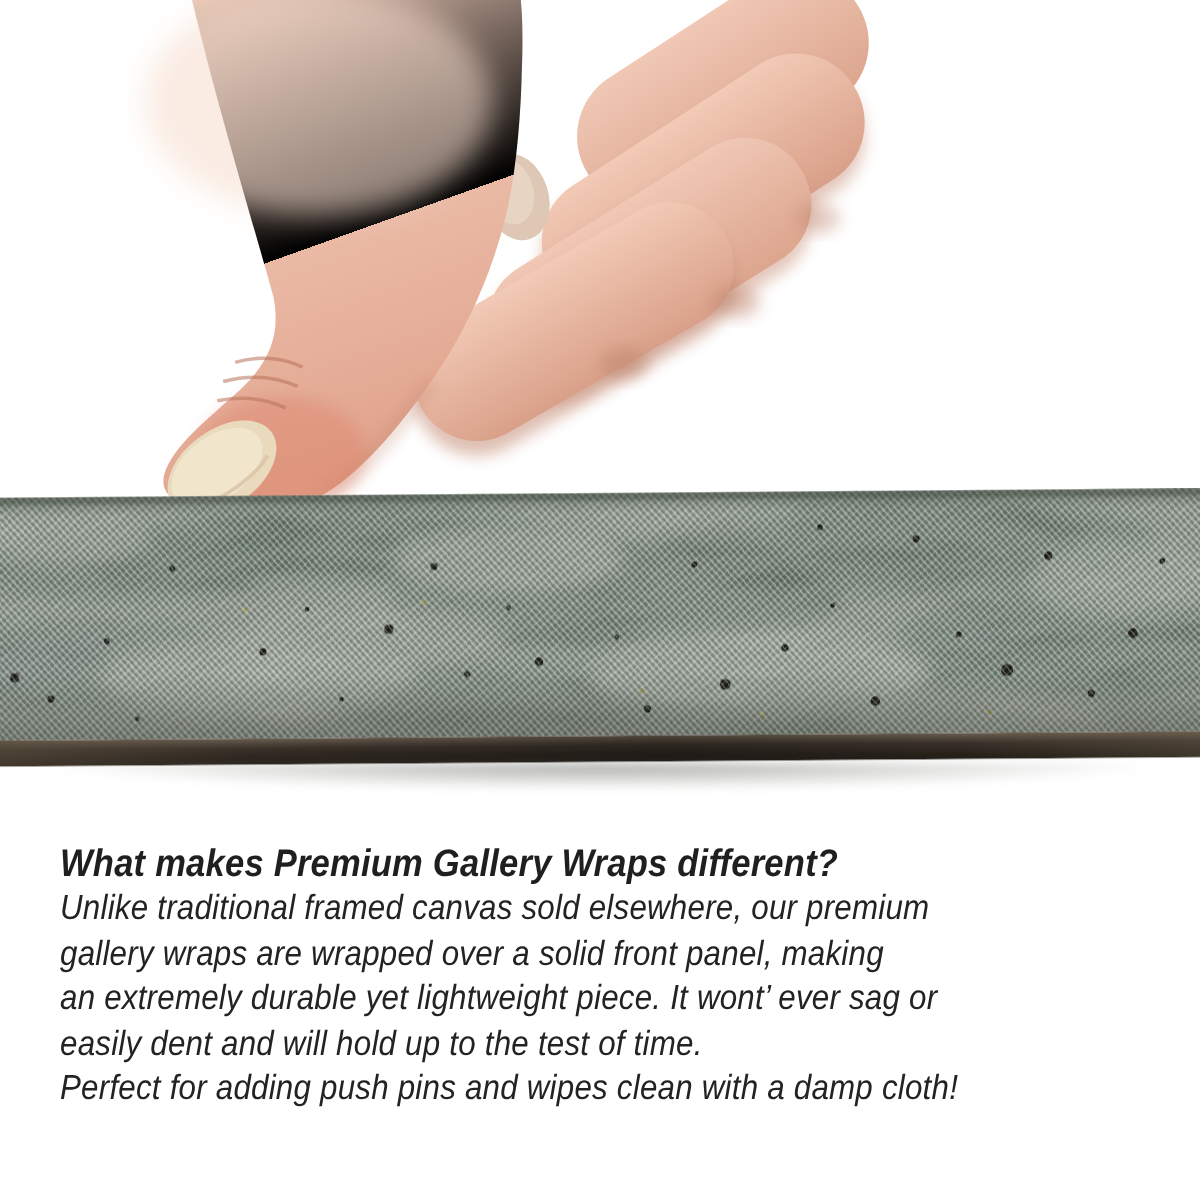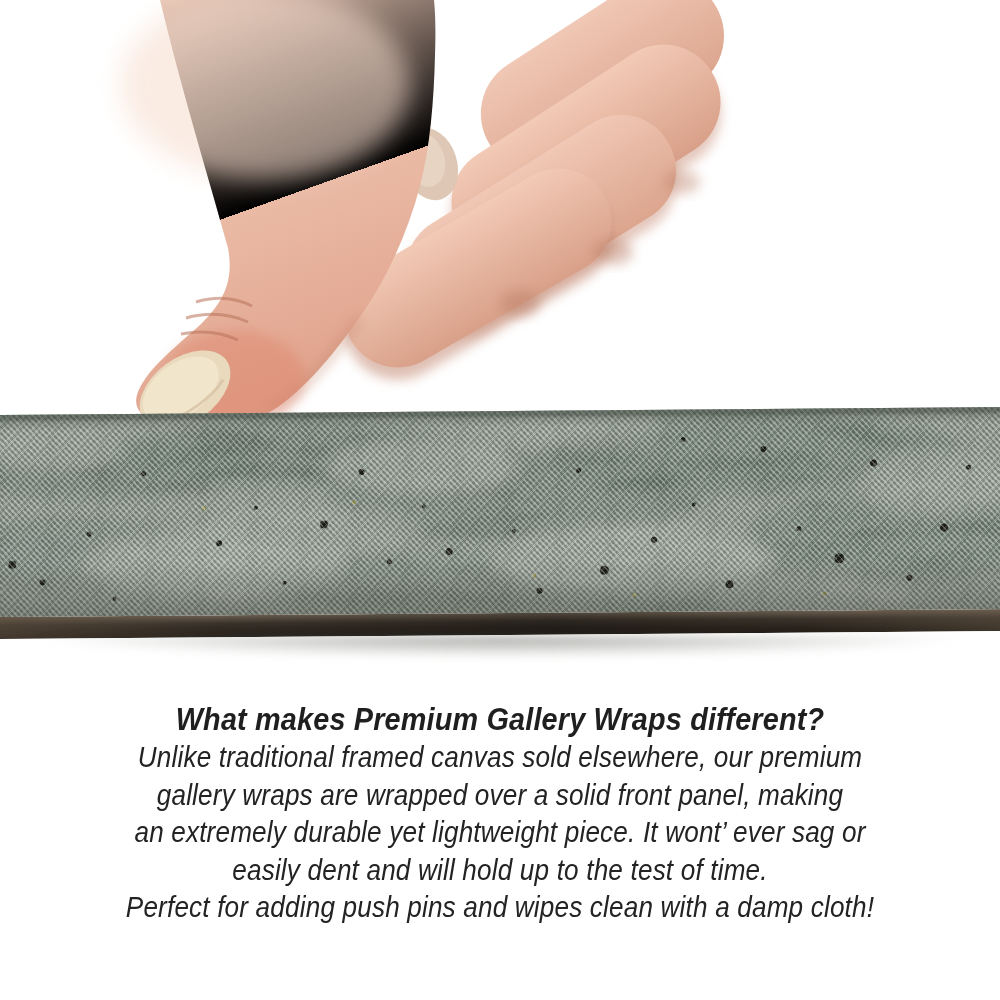--- a/index.html
+++ b/index.html
@@ -41,21 +41,21 @@
       linear-gradient(180deg,#6a5e50 0,#3a322a 38%,#211b15 100%);
     border-radius:0 0 3px 3px;
   }
   #strip-shadow{
     position:absolute;left:0;top:636px;width:1000px;height:22px;
     background:radial-gradient(55% 120% at 50% 0%, rgba(92,92,86,.55), rgba(120,120,112,.22) 55%, rgba(0,0,0,0) 85%);
     filter:blur(4px);
   }
   
   #copy-block{
-    position:absolute;left:0;top:699px;width:1000px;text-align:center;
+    position:absolute;left:0;top:699px;width:1000px;text-align:left;
     color:#232323;font-style:italic;
   }
   .headline{
     font-size:32px;font-weight:700;line-height:40px;letter-spacing:.2px;
     transform:scaleX(.9);transform-origin:50% 50%;white-space:nowrap;
     color:#1f1f1f;
   }
   .copy-line{
     font-size:29px;font-weight:500;line-height:37.5px;letter-spacing:.2px;
     transform:scaleX(.9);transform-origin:50% 50%;white-space:nowrap;

